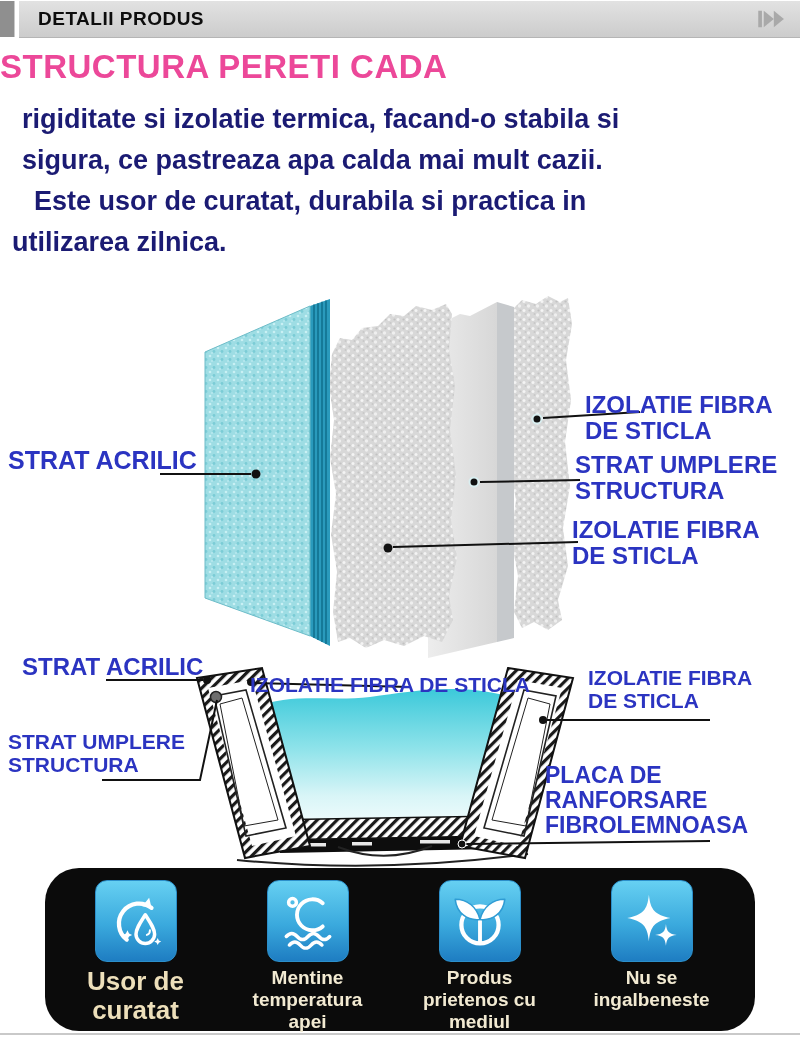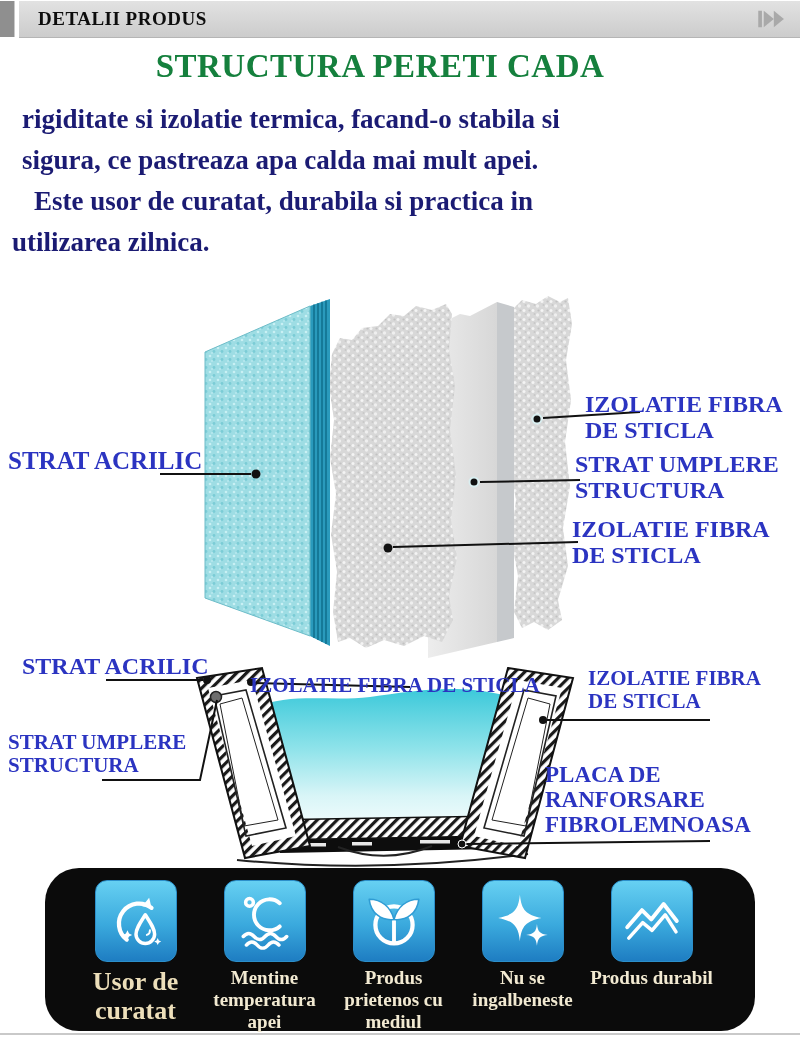--- a/index.html
+++ b/index.html
@@ -1,28 +1,28 @@
 <!DOCTYPE html>
 <html><head>
 <meta charset="utf-8">
 <style>
   html,body{margin:0;padding:0;background:#ffffff;}
   .page{position:relative;width:800px;height:1038px;background:#fff;overflow:hidden;
-        font-family:Liberation Serif, serif;}
+        font-family:Liberation Sans, sans-serif;}
   
   .hdr-bar{position:absolute;left:19px;top:1px;width:781px;height:36px;
            background:linear-gradient(#e2e2e2,#cccccc);border-bottom:1px solid #b5b5b5;}
   .hdr-block{position:absolute;left:0;top:1px;width:14px;height:36px;background:#8f8f8f;
              border-right:1px solid #c9c9c9;}
   .hdr-title{position:absolute;left:38px;top:0;height:38px;line-height:38px;
              font-size:19px;font-weight:bold;color:#0d0d0d;letter-spacing:.5px;}
   .hdr-skip{position:absolute;right:10px;top:8px;width:36px;height:22px;cursor:pointer;}
   
-  .title{position:absolute;left:0;top:48px;width:760px;text-align:center;
-         font-size:33px;font-weight:bold;color:#15803d;letter-spacing:.5px;}
+  .title{position:absolute;left:0;top:48px;width:760px;text-align:left;
+         font-size:33px;font-weight:bold;color:#ec4899;letter-spacing:.5px;}
   .intro{position:absolute;left:8px;top:99px;width:784px;font-size:27px;font-weight:bold;
          color:#1b1b73;line-height:41px;}
   .intro .ln0,.intro .ln3{padding-left:26px;}
   .intro .ln1,.intro .ln2{padding-left:14px;}
   .intro .ln4{padding-left:4px;}
   
   .lbl{position:absolute;font-weight:bold;color:#2b34c1;text-align:left;line-height:1.08;}
   .nowrap{white-space:nowrap;}
   
   .diagram1{position:absolute;left:0;top:290px;width:800px;height:372px;}
@@ -50,21 +50,21 @@
   <div class="hdr-title">DETALII PRODUS</div>
   <svg class="hdr-skip" viewBox="0 0 36 24">
     <rect x="3" y="3" width="4" height="18" fill="#a9a9a9"></rect>
     <polygon points="9,3 9,21 20,12" fill="#a9a9a9"></polygon>
     <polygon points="20,3 20,21 31,12" fill="#a9a9a9"></polygon>
   </svg>
 
   <div class="title">STRUCTURA PERETI CADA</div>
   <div class="intro">
     <div class="ln1">rigiditate si izolatie termica, facand-o stabila si</div>
-    <div class="ln2">sigura, ce pastreaza apa calda mai mult apei.</div>
+    <div class="ln2">sigura, ce pastreaza apa calda mai mult cazii.</div>
     <div class="ln3">Este usor de curatat, durabila si practica in</div>
     <div class="ln4">utilizarea zilnica.</div>
   </div>
 
   <svg class="diagram1" viewBox="0 0 800 372">
     <defs>
       <pattern id="speck" width="9" height="9" patternUnits="userSpaceOnUse">
         <rect width="9" height="9" fill="#d8d8d8"></rect>
         <circle cx="2" cy="2.5" r="1.5" fill="#f4f4f4"></circle>
         <circle cx="6.5" cy="7" r="1.7" fill="#efefef"></circle>
@@ -245,26 +245,17 @@
     <div class="feature">
       <div class="tile">
         <svg width="62" height="62" viewBox="0 0 80 80" fill="#ffffff">
           <path d="M36,6 C38,26 44,32 64,36 C44,40 38,46 36,66 C34,46 28,40 8,36 C28,32 34,26 36,6 Z"></path>
           <path d="M58,44 C59,54 62,57 72,58 C62,59 59,62 58,72 C57,62 54,59 44,58 C54,57 57,54 58,44 Z"></path>
         </svg>
       </div>
       <div class="feature-label">Nu se ingalbeneste</div>
     </div>
 
-    <div class="feature">
-      <div class="tile">
-        <svg width="62" height="62" viewBox="0 0 80 80" fill="none" stroke="#ffffff" stroke-linecap="round" stroke-linejoin="round">
-          <path d="M8,48 L27,26 39,38 55,18 72,40" stroke-width="5"></path>
-          <path d="M10,62 L28,42 40,52 57,32 71,54" stroke-width="4.5"></path>
-        </svg>
-      </div>
-      <div class="feature-label">Produs durabil</div>
-    </div>
 
   </div>
 
   <div class="hairline"></div>
 </div>
 
 </body></html>

